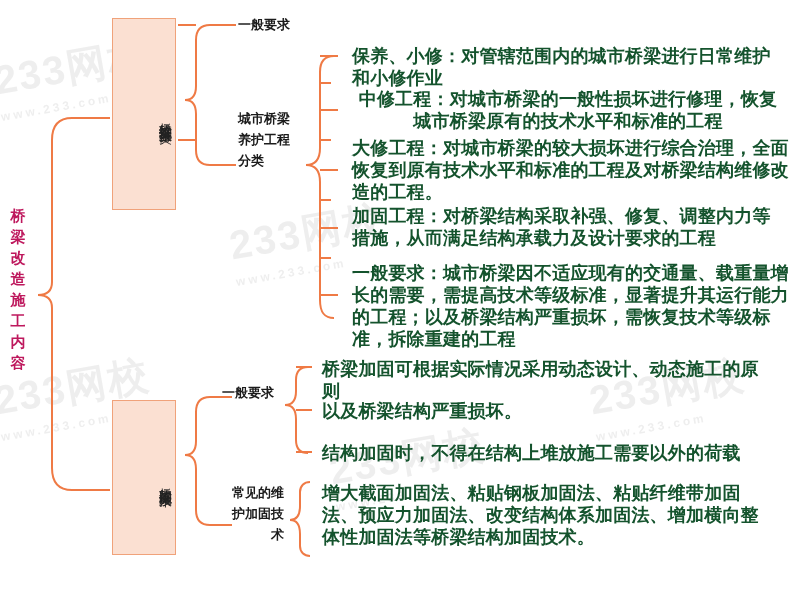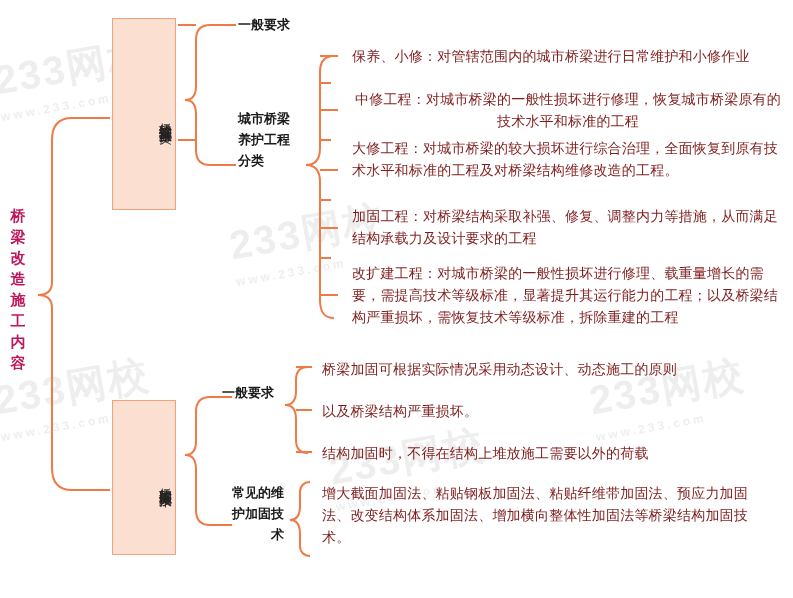--- a/index.html
+++ b/index.html
@@ -67,24 +67,25 @@
     position: absolute;
     font-size: 13px;
     font-weight: bold;
     color: #1b1b1b;
     line-height: 21px;
   }
 
   
   .para {
     position: absolute;
-    font-size: 14px;
-    color: #7f1d1d;
+    font-size: 18px;
+    color: #14532d;
     line-height: 22px;
     letter-spacing: 0.2px;
+    font-weight: bold;
   }
 
   svg.lines {
     position: absolute;
     left: 0; top: 0;
     width: 793px; height: 598px;
     pointer-events: none;
   }
   .brace { fill: none; stroke: #EF7A45; stroke-width: 2; }
   .connector { fill: none; stroke: #EF7A45; stroke-width: 2; }
@@ -174,21 +175,21 @@
   </div>
 
   <div class="sublabel" style="left:238px; top:14px; width:78px;">一般要求</div>
 
   <div class="sublabel" style="left:238px; top:108px; width:60px;">城市桥梁养护工程分类</div>
 
   <div class="para" style="left:352px; top:45px; width:432px;">保养、小修：对管辖范围内的城市桥梁进行日常维护和小修作业</div>
   <div class="para" style="left:352px; top:88px; width:432px;text-align:center;">中修工程：对城市桥梁的一般性损坏进行修理，恢复城市桥梁原有的技术水平和标准的工程</div>
   <div class="para" style="left:352px; top:137px; width:440px;">大修工程：对城市桥梁的较大损坏进行综合治理，全面恢复到原有技术水平和标准的工程及对桥梁结构维修改造的工程。</div>
   <div class="para" style="left:352px; top:205px; width:432px;">加固工程：对桥梁结构采取补强、修复、调整内力等措施，从而满足结构承载力及设计要求的工程</div>
-  <div class="para" style="left:352px; top:262px; width:440px;">改扩建工程：对城市桥梁的一般性损坏进行修理、载重量增长的需要，需提高技术等级标准，显著提升其运行能力的工程；以及桥梁结构严重损坏，需恢复技术等级标准，拆除重建的工程</div>
+  <div class="para" style="left:352px; top:262px; width:440px;">一般要求：城市桥梁因不适应现有的交通量、载重量增长的需要，需提高技术等级标准，显著提升其运行能力的工程；以及桥梁结构严重损坏，需恢复技术等级标准，拆除重建的工程</div>
 
   <div class="sublabel" style="left:222px; top:382px; width:62px; text-align:left;">一般要求</div>
 
   <div class="sublabel" style="left:222px; top:482px; width:62px; text-align:right;">常见的维护加固技术</div>
 
   <div class="para" style="left:322px; top:358px; width:450px;">桥梁加固可根据实际情况采用动态设计、动态施工的原则</div>
   <div class="para" style="left:322px; top:400px; width:450px;">以及桥梁结构严重损坏。</div>
   <div class="para" style="left:322px; top:442px; width:450px;">结构加固时，不得在结构上堆放施工需要以外的荷载</div>
 
   <div class="para" style="left:322px; top:482px; width:450px;">增大截面加固法、粘贴钢板加固法、粘贴纤维带加固法、预应力加固法、改变结构体系加固法、增加横向整体性加固法等桥梁结构加固技术。</div>

